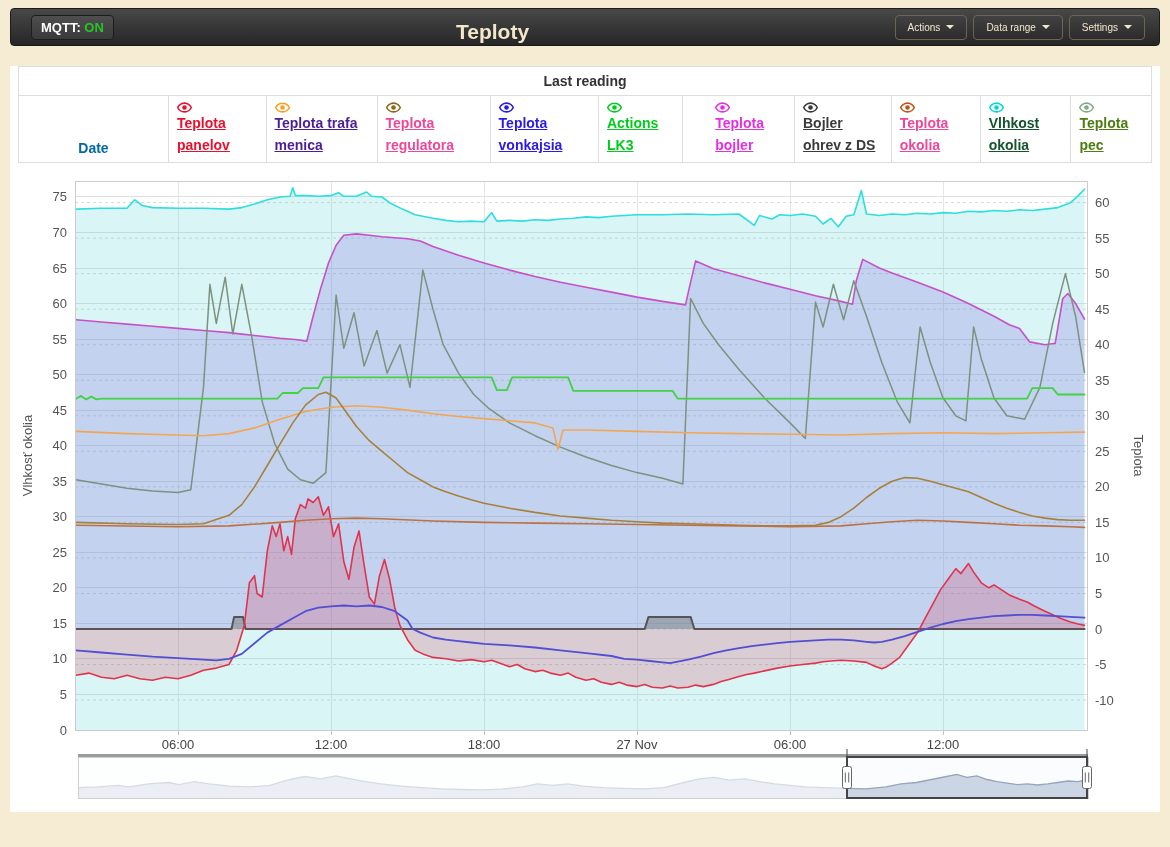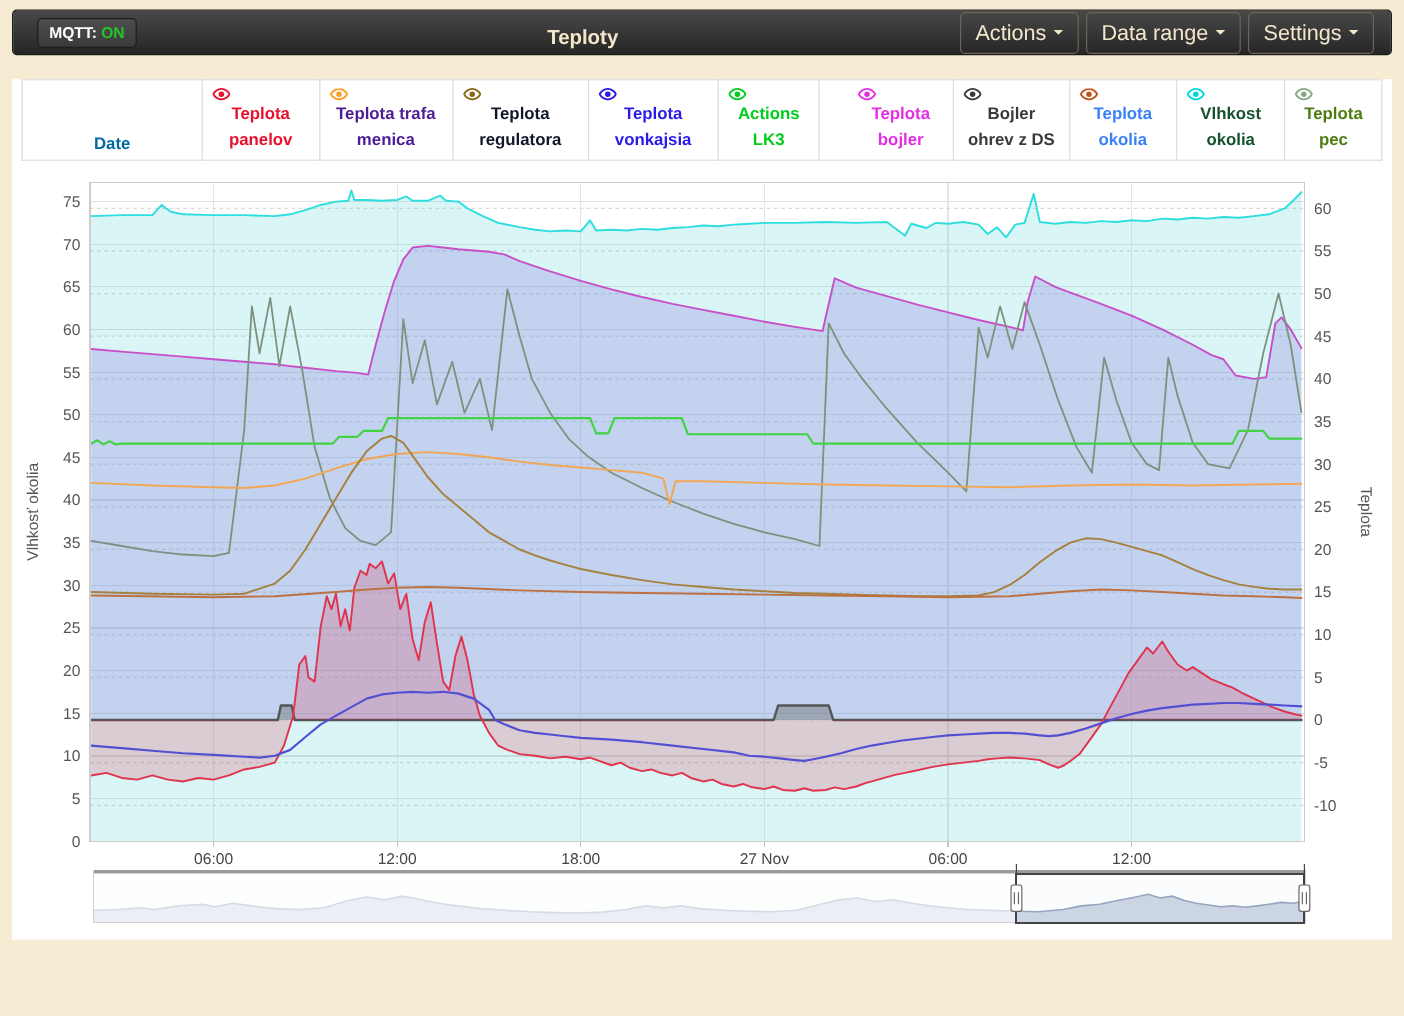--- a/index.html
+++ b/index.html
@@ -20,25 +20,25 @@
     display:flex;align-items:center;
   }
   .mqtt-badge{
     margin-left:20px;background:rgba(255,255,255,0.07);
     border:1px solid #1d1d1d;border-radius:4px;
     padding:4px 9px;font-size:13px;font-weight:bold;color:#fff;
   }
   .mqtt-on{color:#27c427;}
   .nav-title{
     position:absolute;left:445px;top:0;height:46px;line-height:46px;
-    color:#f3e7cb;font-size:17px;font-weight:bold;
+    color:#f3e7cb;font-size:21px;font-weight:bold;
   }
   .nav-buttons{margin-left:auto;margin-right:14px;display:flex;gap:6px;}
   .nav-btn{
-    background:transparent;color:#f3e7cb;font-size:18px;
+    background:transparent;color:#f3e7cb;font-size:10px;
     border:1px solid #6d6553;border-radius:4px;
     padding:6px 12px;cursor:pointer;display:flex;align-items:center;gap:6px;
     font-family:"Liberation Sans", sans-serif;
   }
   .caret{
     display:inline-block;width:0;height:0;
     border-left:4px solid transparent;border-right:4px solid transparent;
     border-top:4px solid #f3e7cb;
   }
   .sheet{background:#fff;}
@@ -47,22 +47,22 @@
   table.reading{
     margin:20px 8px 0 8px;width:1134px;
     border-collapse:collapse;background:#fff;
     font-size:14px;color:#333;
   }
   table.reading td, table.reading th{
     border:1px solid #ddd;padding:6px 8px;box-sizing:border-box;
   }
   .tbl-title{text-align:center;font-weight:bold;padding:6px 8px;}
   th.colhead{
-    text-align:center;font-weight:bold;vertical-align:bottom;
-    line-height:1.55;cursor:pointer;
+    text-align:left;font-weight:bold;vertical-align:bottom;
+    line-height:1.55;cursor:pointer;text-decoration:underline;
   }
   th.datehead{width:150px;vertical-align:bottom;color:#0369a1;}
   .eye{vertical-align:-1px;margin-right:4px;}
   td.val{color:#444;}
 
   
   .chart-wrap{margin:9px 8px 0 8px;}
   svg{display:block;}
   text{font-family:"Liberation Sans", sans-serif;}
 </style>
@@ -89,51 +89,54 @@
         <button class="nav-btn">
           <span>Settings</span>
           <span class="caret"></span>
         </button>
       </div>
   </div>
 
   <div class="sheet">
     <table class="reading">
       <tbody>
+          <tr>
+        <td class="tbl-title" id="tbl-title-cell" colspan="11">Last reading</td>
+      </tr>
       <tr id="col-headers">
         <th class="datehead">Date</th>
       <th class="colhead" style="color: rgb(232, 17, 45);"><svg class="eye" width="15" height="11" viewBox="0 0 16 12">
                 <path d="M8 1.2 C4.2 1.2 1.4 4.2 .6 6 1.4 7.8 4.2 10.8 8 10.8 s6.6-3 7.4-4.8 C14.6 4.2 11.8 1.2 8 1.2 Z" fill="none" stroke="#e8112d" stroke-width="1.7"></path>
                 <circle cx="8" cy="6" r="2.5" fill="#e8112d"></circle>
               </svg><span>Teplota panelov</span></th>
             <th class="colhead" style="color: #4c1d95;"><svg class="eye" width="15" height="11" viewBox="0 0 16 12">
                 <path d="M8 1.2 C4.2 1.2 1.4 4.2 .6 6 1.4 7.8 4.2 10.8 8 10.8 s6.6-3 7.4-4.8 C14.6 4.2 11.8 1.2 8 1.2 Z" fill="none" stroke="#ff9d1e" stroke-width="1.7"></path>
                 <circle cx="8" cy="6" r="2.5" fill="#ff9d1e"></circle>
               </svg><span>Teplota trafa menica</span></th>
-            <th class="colhead" style="color: #0f172a;"><svg class="eye" width="15" height="11" viewBox="0 0 16 12">
+            <th class="colhead" style="color: #ec4899;"><svg class="eye" width="15" height="11" viewBox="0 0 16 12">
                 <path d="M8 1.2 C4.2 1.2 1.4 4.2 .6 6 1.4 7.8 4.2 10.8 8 10.8 s6.6-3 7.4-4.8 C14.6 4.2 11.8 1.2 8 1.2 Z" fill="none" stroke="#8b6914" stroke-width="1.7"></path>
                 <circle cx="8" cy="6" r="2.5" fill="#8b6914"></circle>
               </svg><span>Teplota regulatora</span></th>
             <th class="colhead" style="color: rgb(42, 26, 232);"><svg class="eye" width="15" height="11" viewBox="0 0 16 12">
                 <path d="M8 1.2 C4.2 1.2 1.4 4.2 .6 6 1.4 7.8 4.2 10.8 8 10.8 s6.6-3 7.4-4.8 C14.6 4.2 11.8 1.2 8 1.2 Z" fill="none" stroke="#2a1ae8" stroke-width="1.7"></path>
                 <circle cx="8" cy="6" r="2.5" fill="#2a1ae8"></circle>
               </svg><span>Teplota vonkajsia</span></th>
             <th class="colhead" style="color: rgb(0, 204, 27);"><svg class="eye" width="15" height="11" viewBox="0 0 16 12">
                 <path d="M8 1.2 C4.2 1.2 1.4 4.2 .6 6 1.4 7.8 4.2 10.8 8 10.8 s6.6-3 7.4-4.8 C14.6 4.2 11.8 1.2 8 1.2 Z" fill="none" stroke="#00cc1b" stroke-width="1.7"></path>
                 <circle cx="8" cy="6" r="2.5" fill="#00cc1b"></circle>
               </svg><span>Actions LK3</span></th>
             <th class="colhead" style="color: rgb(227, 47, 227); padding-left: 32px;"><svg class="eye" width="15" height="11" viewBox="0 0 16 12">
                 <path d="M8 1.2 C4.2 1.2 1.4 4.2 .6 6 1.4 7.8 4.2 10.8 8 10.8 s6.6-3 7.4-4.8 C14.6 4.2 11.8 1.2 8 1.2 Z" fill="none" stroke="#e32fe3" stroke-width="1.7"></path>
                 <circle cx="8" cy="6" r="2.5" fill="#e32fe3"></circle>
               </svg><span>Teplota bojler</span></th>
             <th class="colhead" style="color: rgb(58, 58, 58);"><svg class="eye" width="15" height="11" viewBox="0 0 16 12">
                 <path d="M8 1.2 C4.2 1.2 1.4 4.2 .6 6 1.4 7.8 4.2 10.8 8 10.8 s6.6-3 7.4-4.8 C14.6 4.2 11.8 1.2 8 1.2 Z" fill="none" stroke="#3a3a3a" stroke-width="1.7"></path>
                 <circle cx="8" cy="6" r="2.5" fill="#3a3a3a"></circle>
               </svg><span>Bojler ohrev z DS</span></th>
-            <th class="colhead" style="color: #3b82f6;"><svg class="eye" width="15" height="11" viewBox="0 0 16 12">
+            <th class="colhead" style="color: #ec4899;"><svg class="eye" width="15" height="11" viewBox="0 0 16 12">
                 <path d="M8 1.2 C4.2 1.2 1.4 4.2 .6 6 1.4 7.8 4.2 10.8 8 10.8 s6.6-3 7.4-4.8 C14.6 4.2 11.8 1.2 8 1.2 Z" fill="none" stroke="#bf5318" stroke-width="1.7"></path>
                 <circle cx="8" cy="6" r="2.5" fill="#bf5318"></circle>
               </svg><span>Teplota okolia</span></th>
             <th class="colhead" style="color: #14532d;"><svg class="eye" width="15" height="11" viewBox="0 0 16 12">
                 <path d="M8 1.2 C4.2 1.2 1.4 4.2 .6 6 1.4 7.8 4.2 10.8 8 10.8 s6.6-3 7.4-4.8 C14.6 4.2 11.8 1.2 8 1.2 Z" fill="none" stroke="#00d9d9" stroke-width="1.7"></path>
                 <circle cx="8" cy="6" r="2.5" fill="#00d9d9"></circle>
               </svg><span>Vlhkost okolia</span></th>
             <th class="colhead" style="color: #4d7c0f;"><svg class="eye" width="15" height="11" viewBox="0 0 16 12">
                 <path d="M8 1.2 C4.2 1.2 1.4 4.2 .6 6 1.4 7.8 4.2 10.8 8 10.8 s6.6-3 7.4-4.8 C14.6 4.2 11.8 1.2 8 1.2 Z" fill="none" stroke="#85a985" stroke-width="1.7"></path>
                 <circle cx="8" cy="6" r="2.5" fill="#85a985"></circle>

